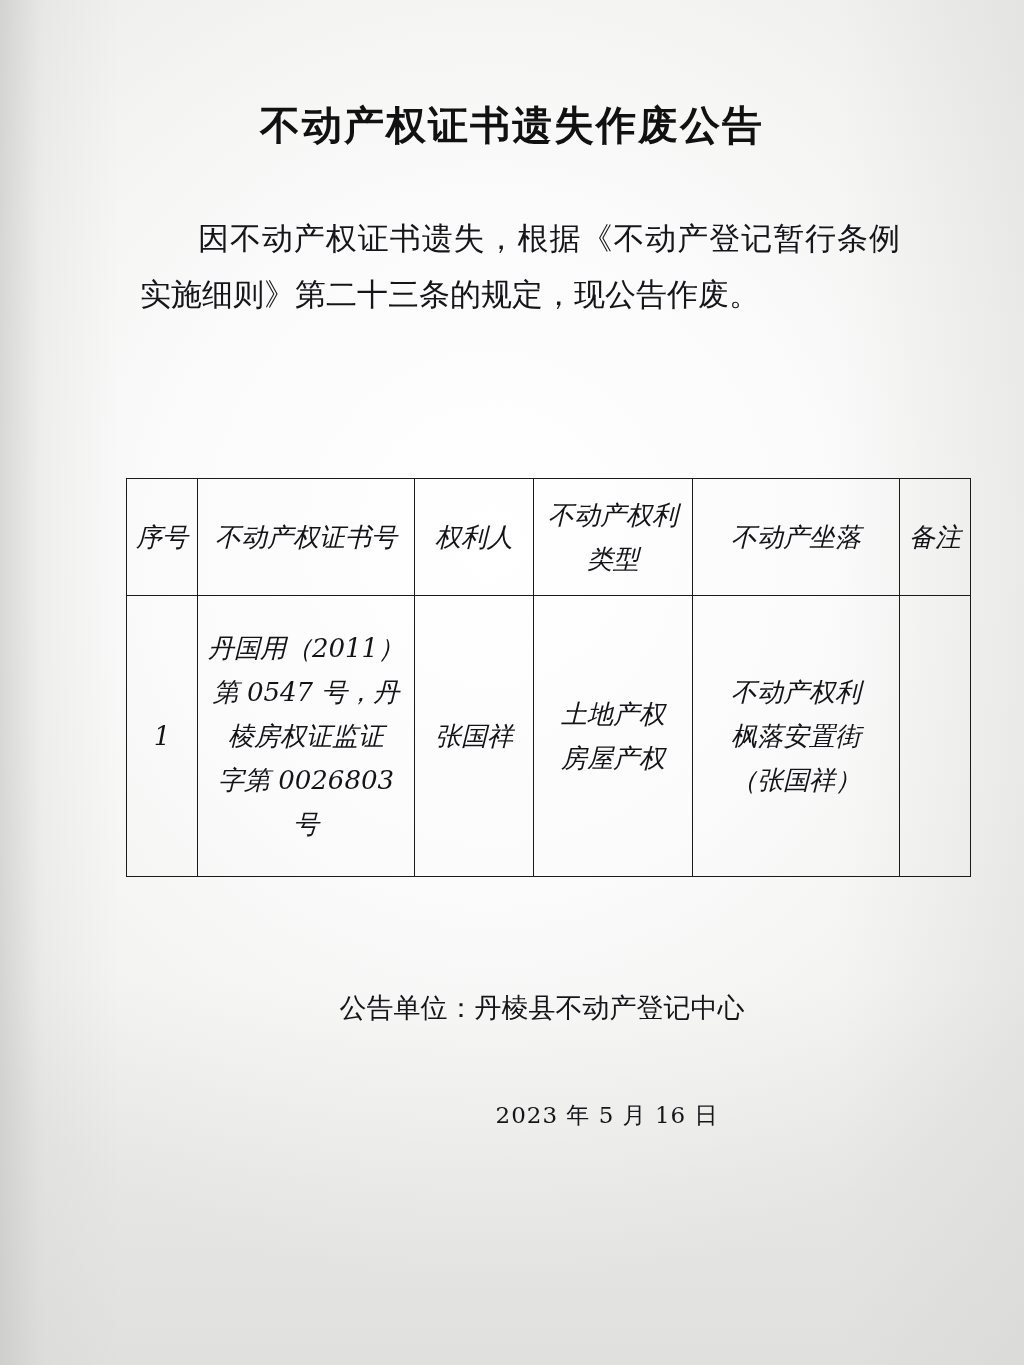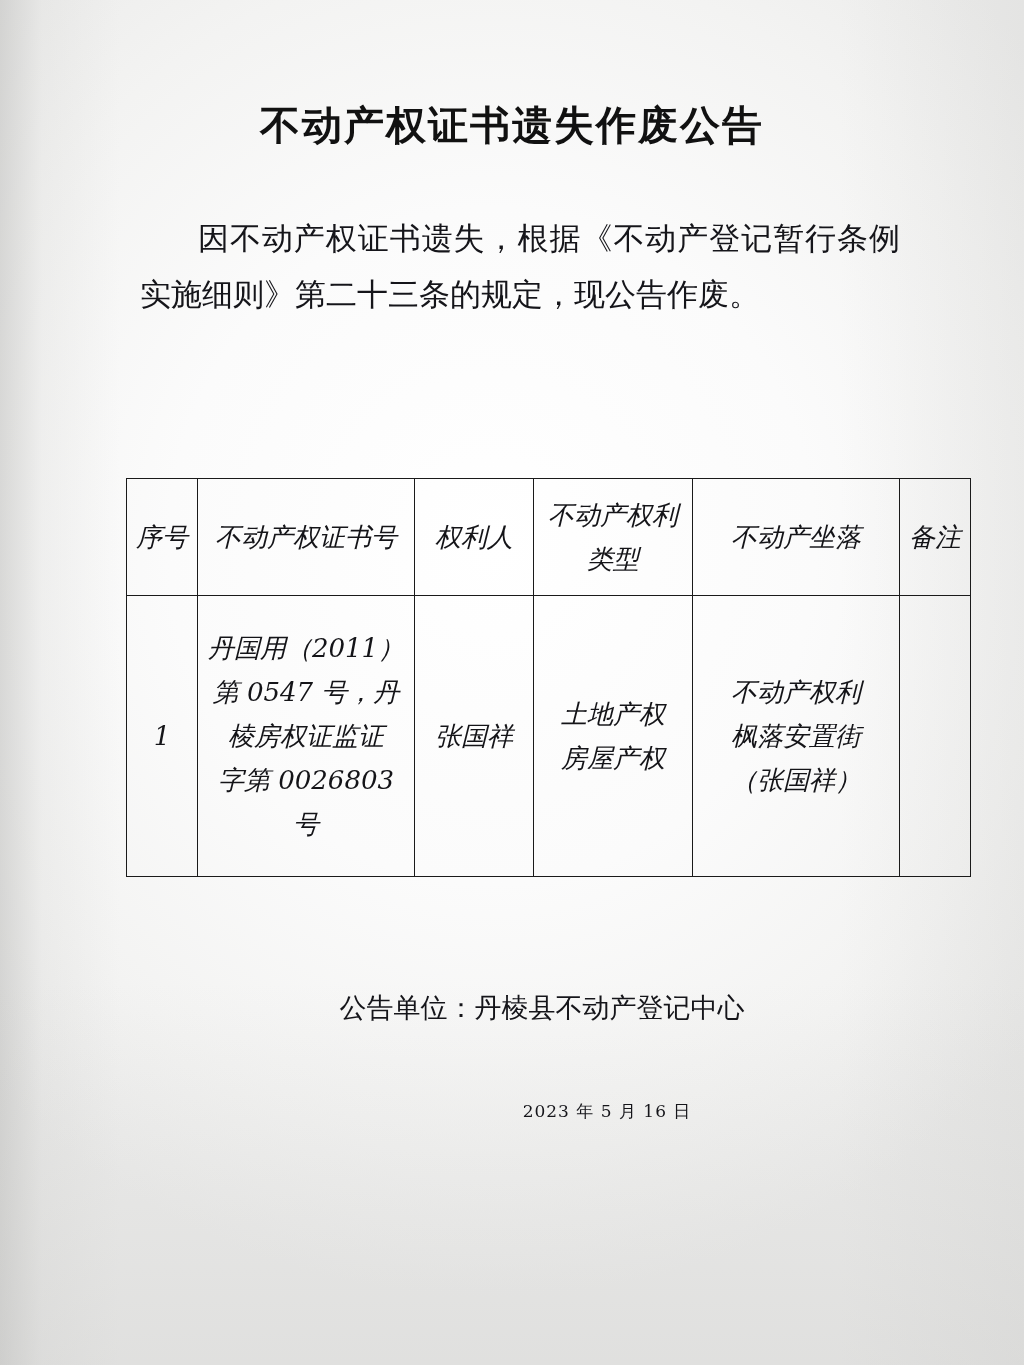--- a/index.html
+++ b/index.html
@@ -127,21 +127,21 @@
     color: #15151a;
     padding-left: 60px;
     box-sizing: border-box;
   }
   .issue-date {
     position: absolute;
     top: 1100px;
     left: 0;
     width: 1024px;
     text-align: center;
-    font-size: 17px;
+    font-size: 23px;
     color: #15151a;
     padding-left: 190px;
     box-sizing: border-box;
     letter-spacing: 1px;
   }
 </style>
 </head>
 <body>
 
 <div class="page">

